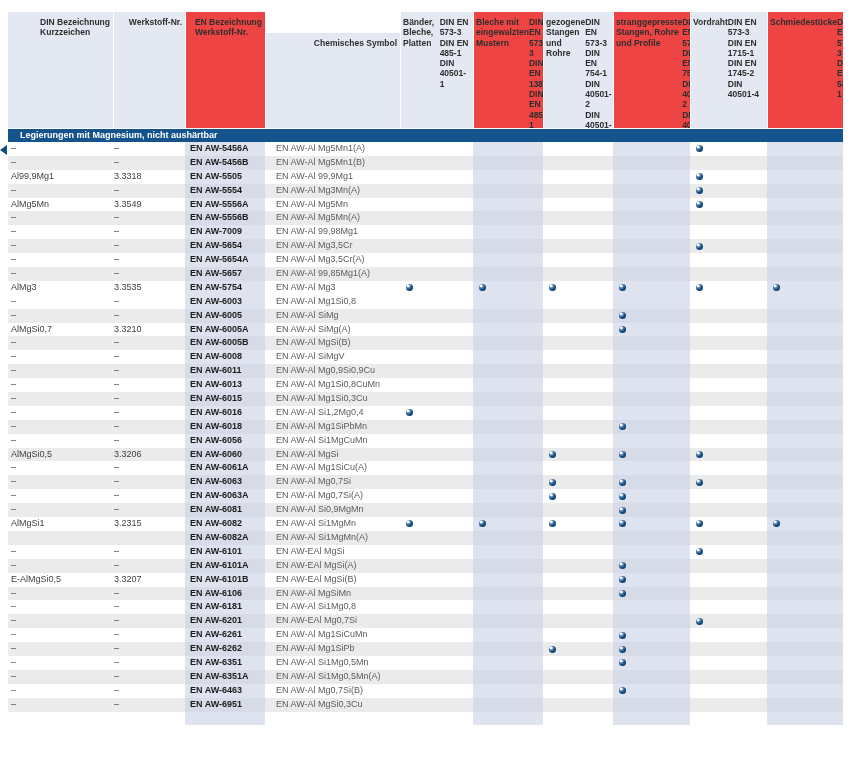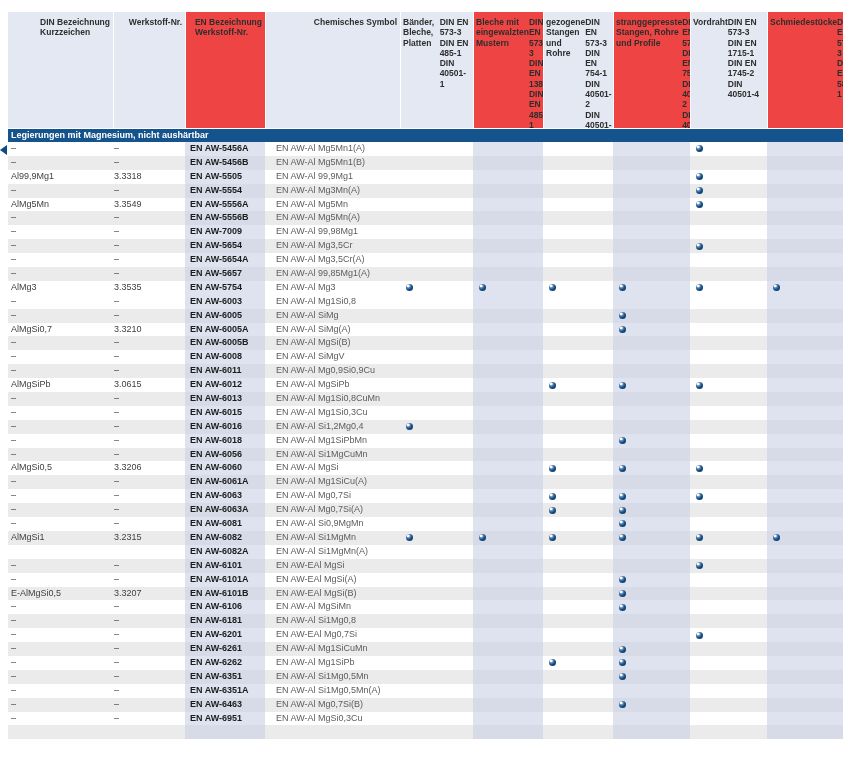--- a/index.html
+++ b/index.html
@@ -15,27 +15,27 @@
   .hcell {
     background:#e4e8f2; box-shadow: inset 1px 0 0 #ffffff;
     padding:5px 3px 3px 3px; box-sizing:border-box;
     font-weight:bold; font-size:8.5px; line-height:10.3px; color:#2e2e2e;
     display:flex; justify-content:flex-end;
     white-space:pre-line; overflow:hidden;
   }
   .hcell:first-child { box-shadow:none; }
   .hcell.dark { background:#ef4444; }
   .hcell.product { justify-content:space-between; }
-  .hcell.chemhead { padding-left:11px; }
+  .hcell.chemhead { padding-left:11px;margin-top:21px; }
 
   
   .bar {
     height:13px; background:#15538c; color:#ffffff;
     font-weight:bold; font-size:9px; line-height:13px;
-    padding-left:3px; margin-top:1px; box-sizing:border-box;
+    padding-left:12px; margin-top:1px; box-sizing:border-box;
     white-space:nowrap; overflow:hidden;
   }
 
   
   .row { height:13.9px; }
   .rows .row:nth-child(odd)  { background:#ffffff; }
   .rows .row:nth-child(even) { background:#ebebeb; }
   .rows .row:nth-child(odd)  .tint { background:#dee3ef; }
   .rows .row:nth-child(even) .tint { background:#d6dbe7; }
   .cell {
@@ -327,38 +327,20 @@
         <div class="cell en tint">EN AW-6011</div>
         <div class="cell chem">EN AW-Al Mg0,9Si0,9Cu</div>
         <div class="cell dotc"></div>
         <div class="cell dotc tint"></div>
         <div class="cell dotc"></div>
         <div class="cell dotc tint"></div>
         <div class="cell dotc"></div>
         <div class="cell dotc tint"></div>
       </div>
       <div class="grid row">
-        <div class="cell din">AlMgSiPb</div>
-        <div class="cell wnr">3.0615</div>
-        <div class="cell en tint">EN AW-6012</div>
-        <div class="cell chem">EN AW-Al MgSiPb</div>
-        <div class="cell dotc"></div>
-        <div class="cell dotc tint"></div>
-        <div class="cell dotc">
-          <span class="dot"></span>
-        </div>
-        <div class="cell dotc tint">
-          <span class="dot"></span>
-        </div>
-        <div class="cell dotc">
-          <span class="dot"></span>
-        </div>
-        <div class="cell dotc tint"></div>
-      </div>
-      <div class="grid row">
         <div class="cell din">–</div>
         <div class="cell wnr">–</div>
         <div class="cell en tint">EN AW-6013</div>
         <div class="cell chem">EN AW-Al Mg1Si0,8CuMn</div>
         <div class="cell dotc"></div>
         <div class="cell dotc tint"></div>
         <div class="cell dotc"></div>
         <div class="cell dotc tint"></div>
         <div class="cell dotc"></div>
         <div class="cell dotc tint"></div>

